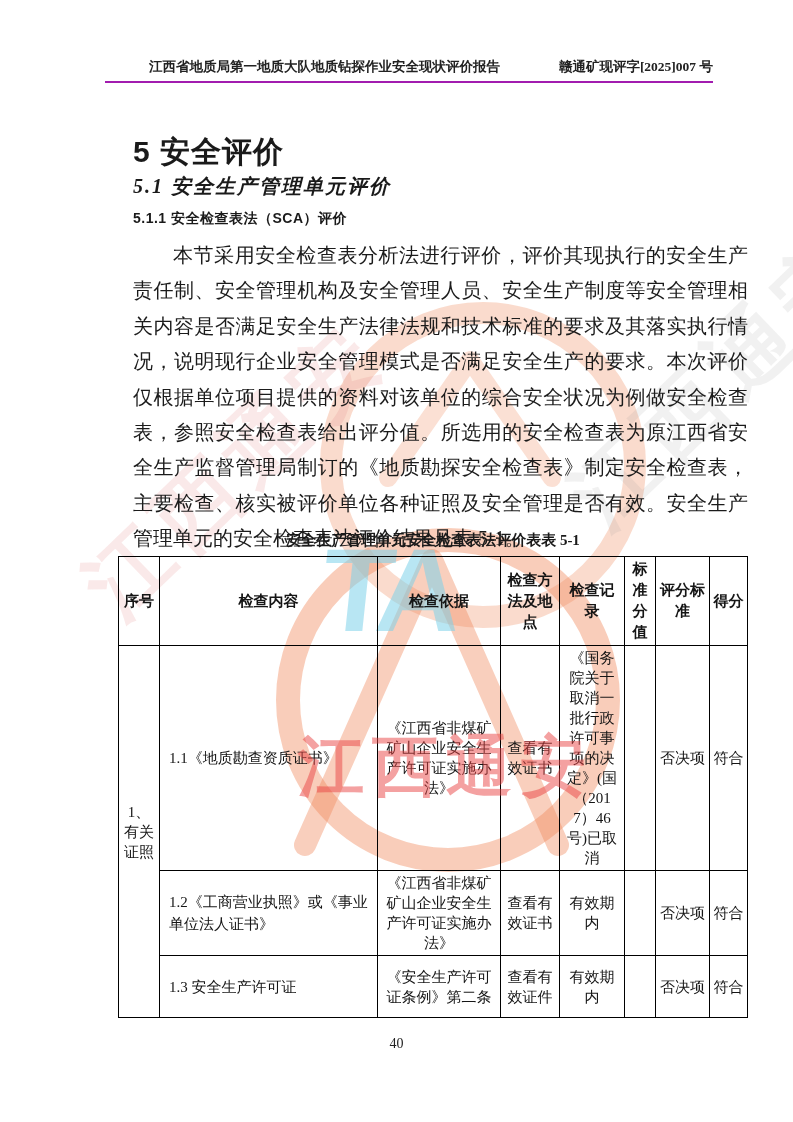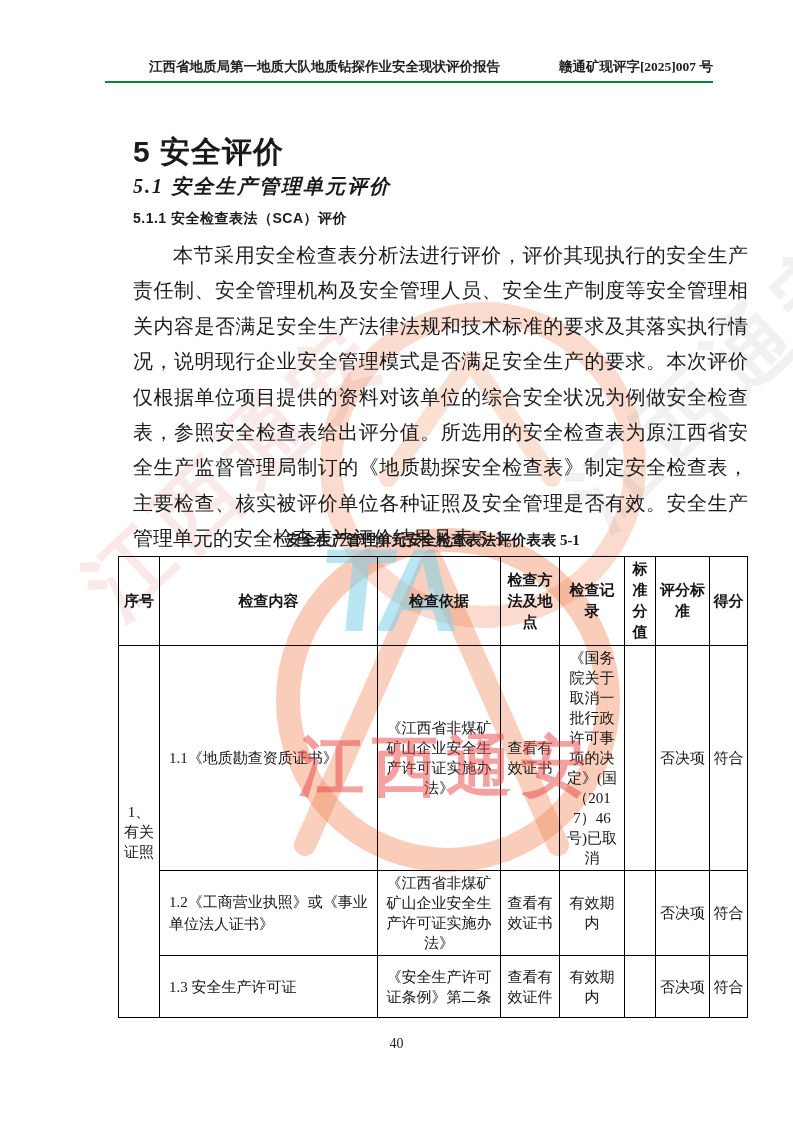--- a/index.html
+++ b/index.html
@@ -10,21 +10,21 @@
     width: 793px; height: 1122px;
     margin: 0 auto;
     background: #fff;
     overflow: hidden;
     color: #1a1a1a;
   }
   
   .page-header {
     position: absolute; left: 105px; top: 58px; width: 608px;
     display: flex; justify-content: space-between; align-items: flex-end;
-    border-bottom: 2px solid #15803d;
+    border-bottom: 2px solid #a21caf;
     padding-bottom: 5px;
     font-size: 13.5px; font-weight: bold; color: #222; text-align: center;
   }
   .page-header .left { padding-left: 44px; }
   
   .h1 { position: absolute; left: 133px; top: 132px; font-size: 30px; font-weight: bold;
         font-family: "Liberation Sans", sans-serif; letter-spacing: 1px; }
   .h2 { position: absolute; left: 133px; top: 173px; font-size: 20px; font-weight: bold;
         font-style: italic; letter-spacing: 2px; }
   .h3 { position: absolute; left: 133px; top: 210px; font-size: 14px; font-weight: bold;

